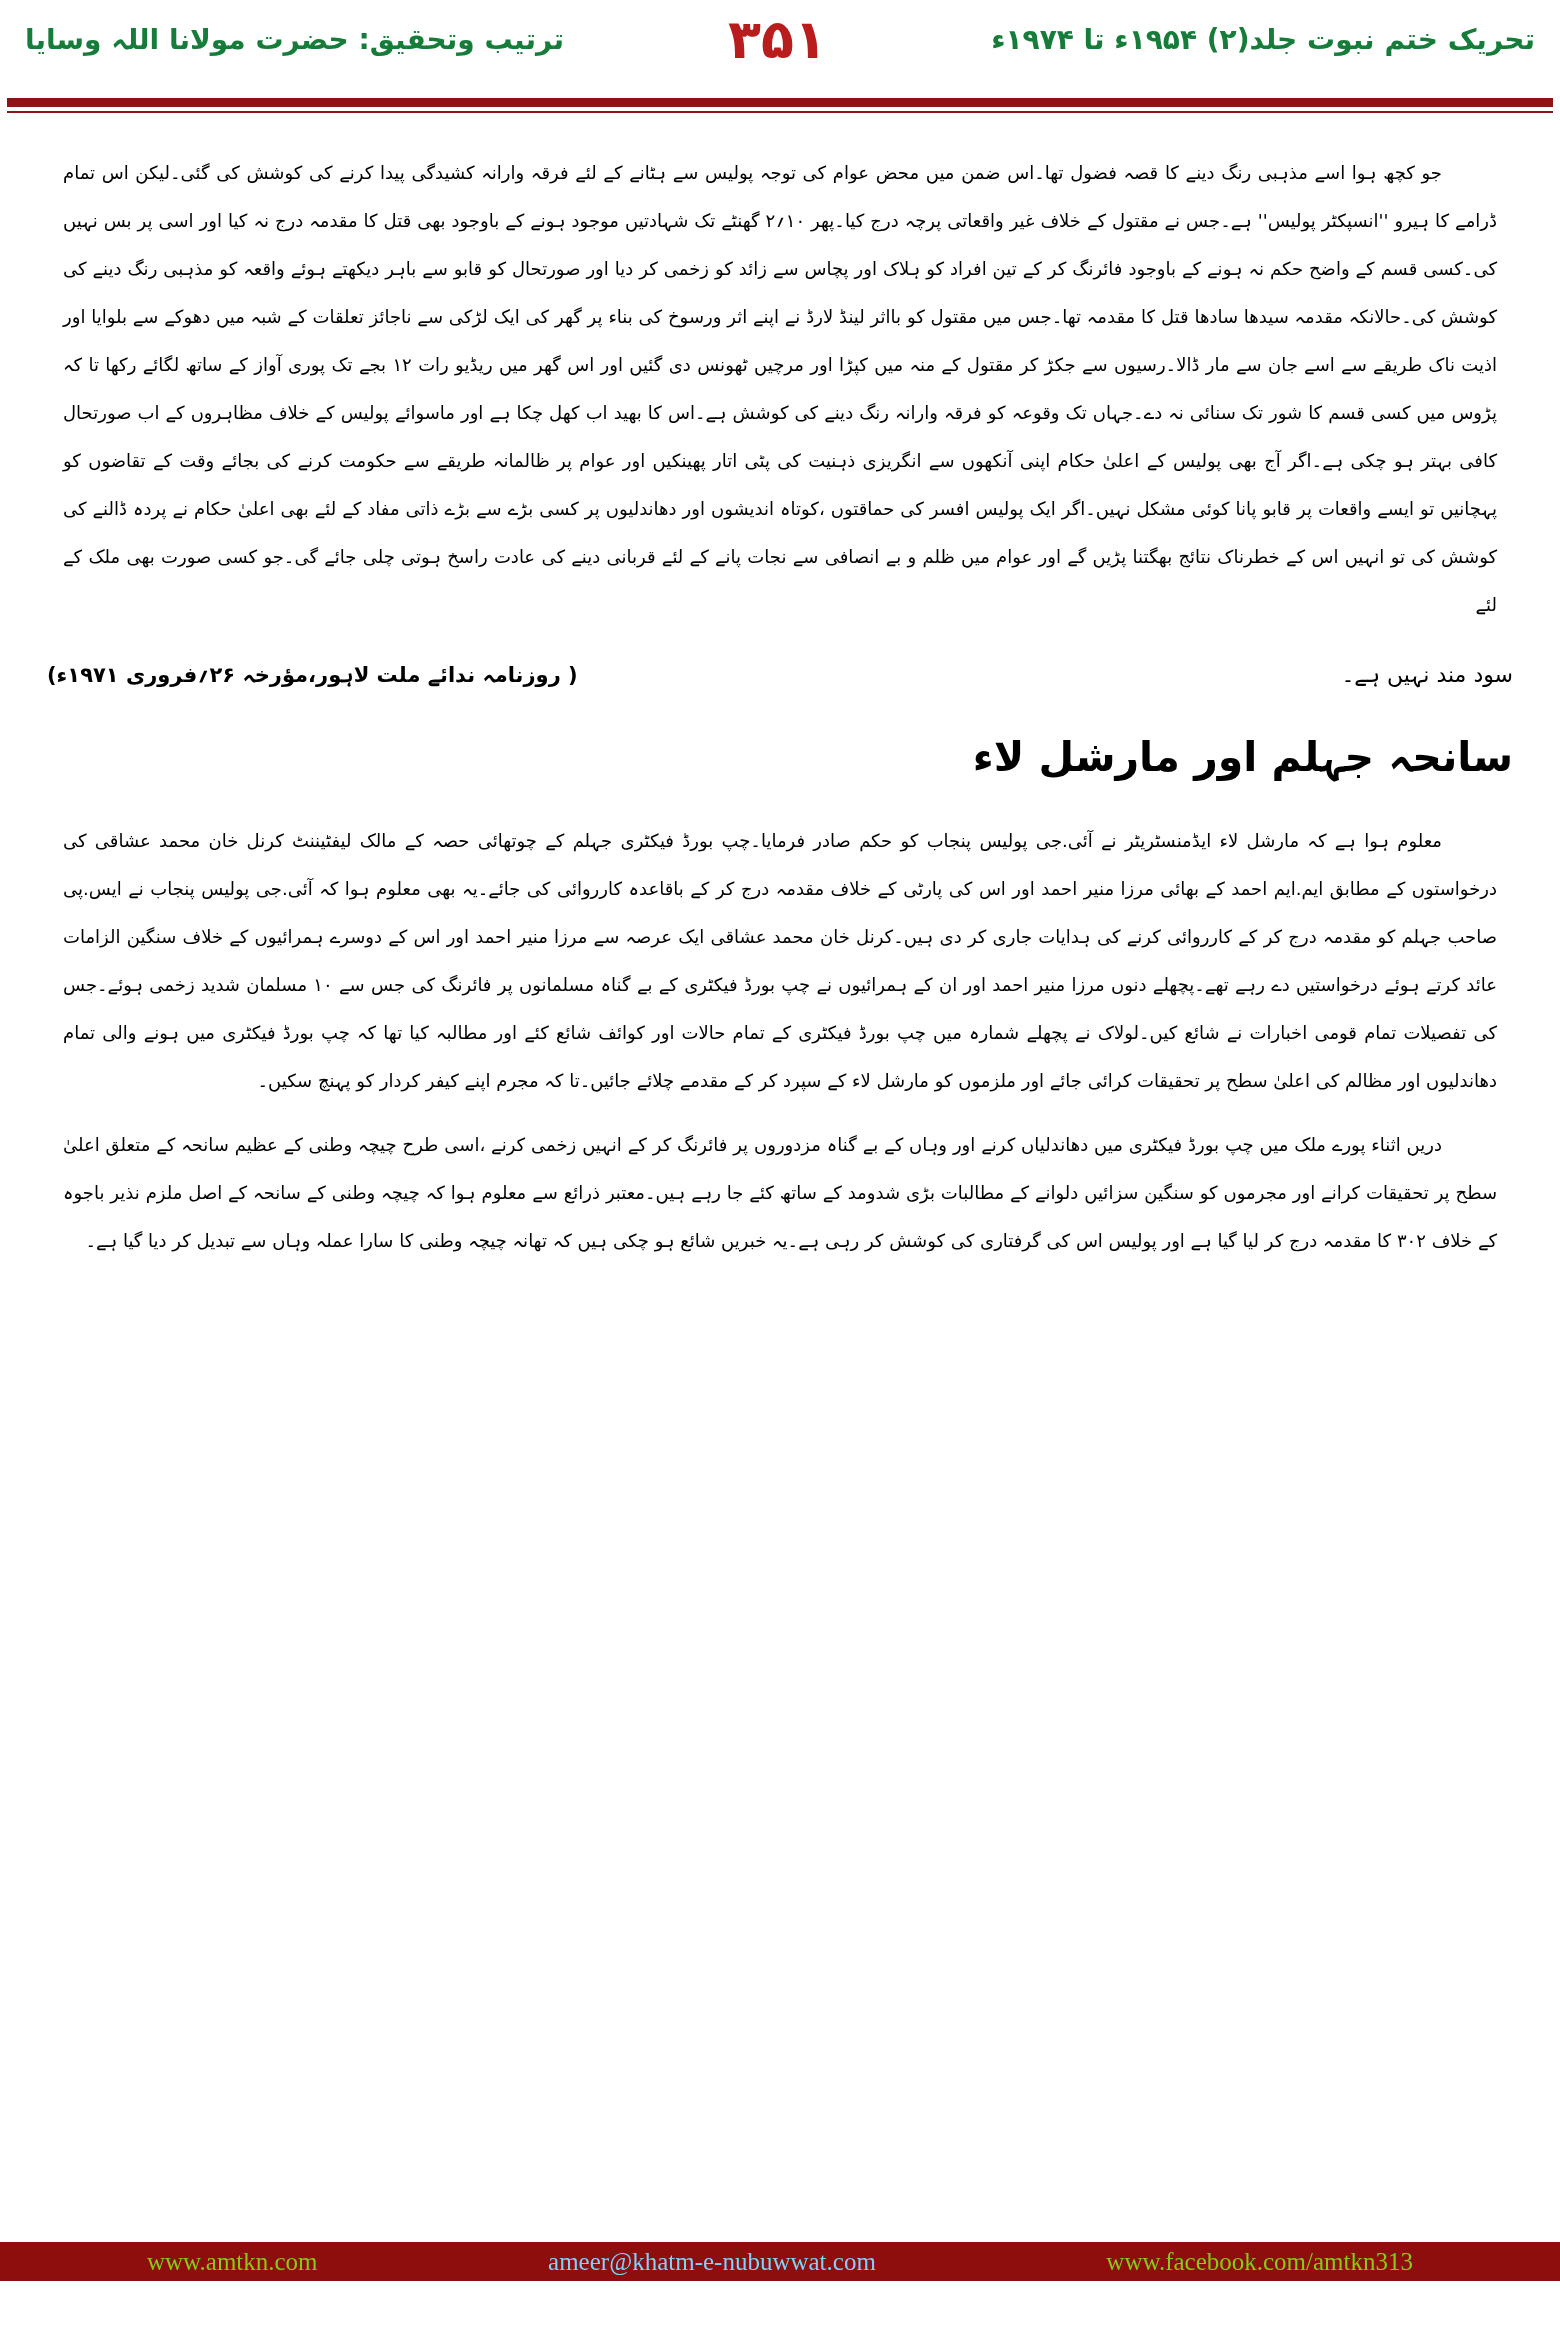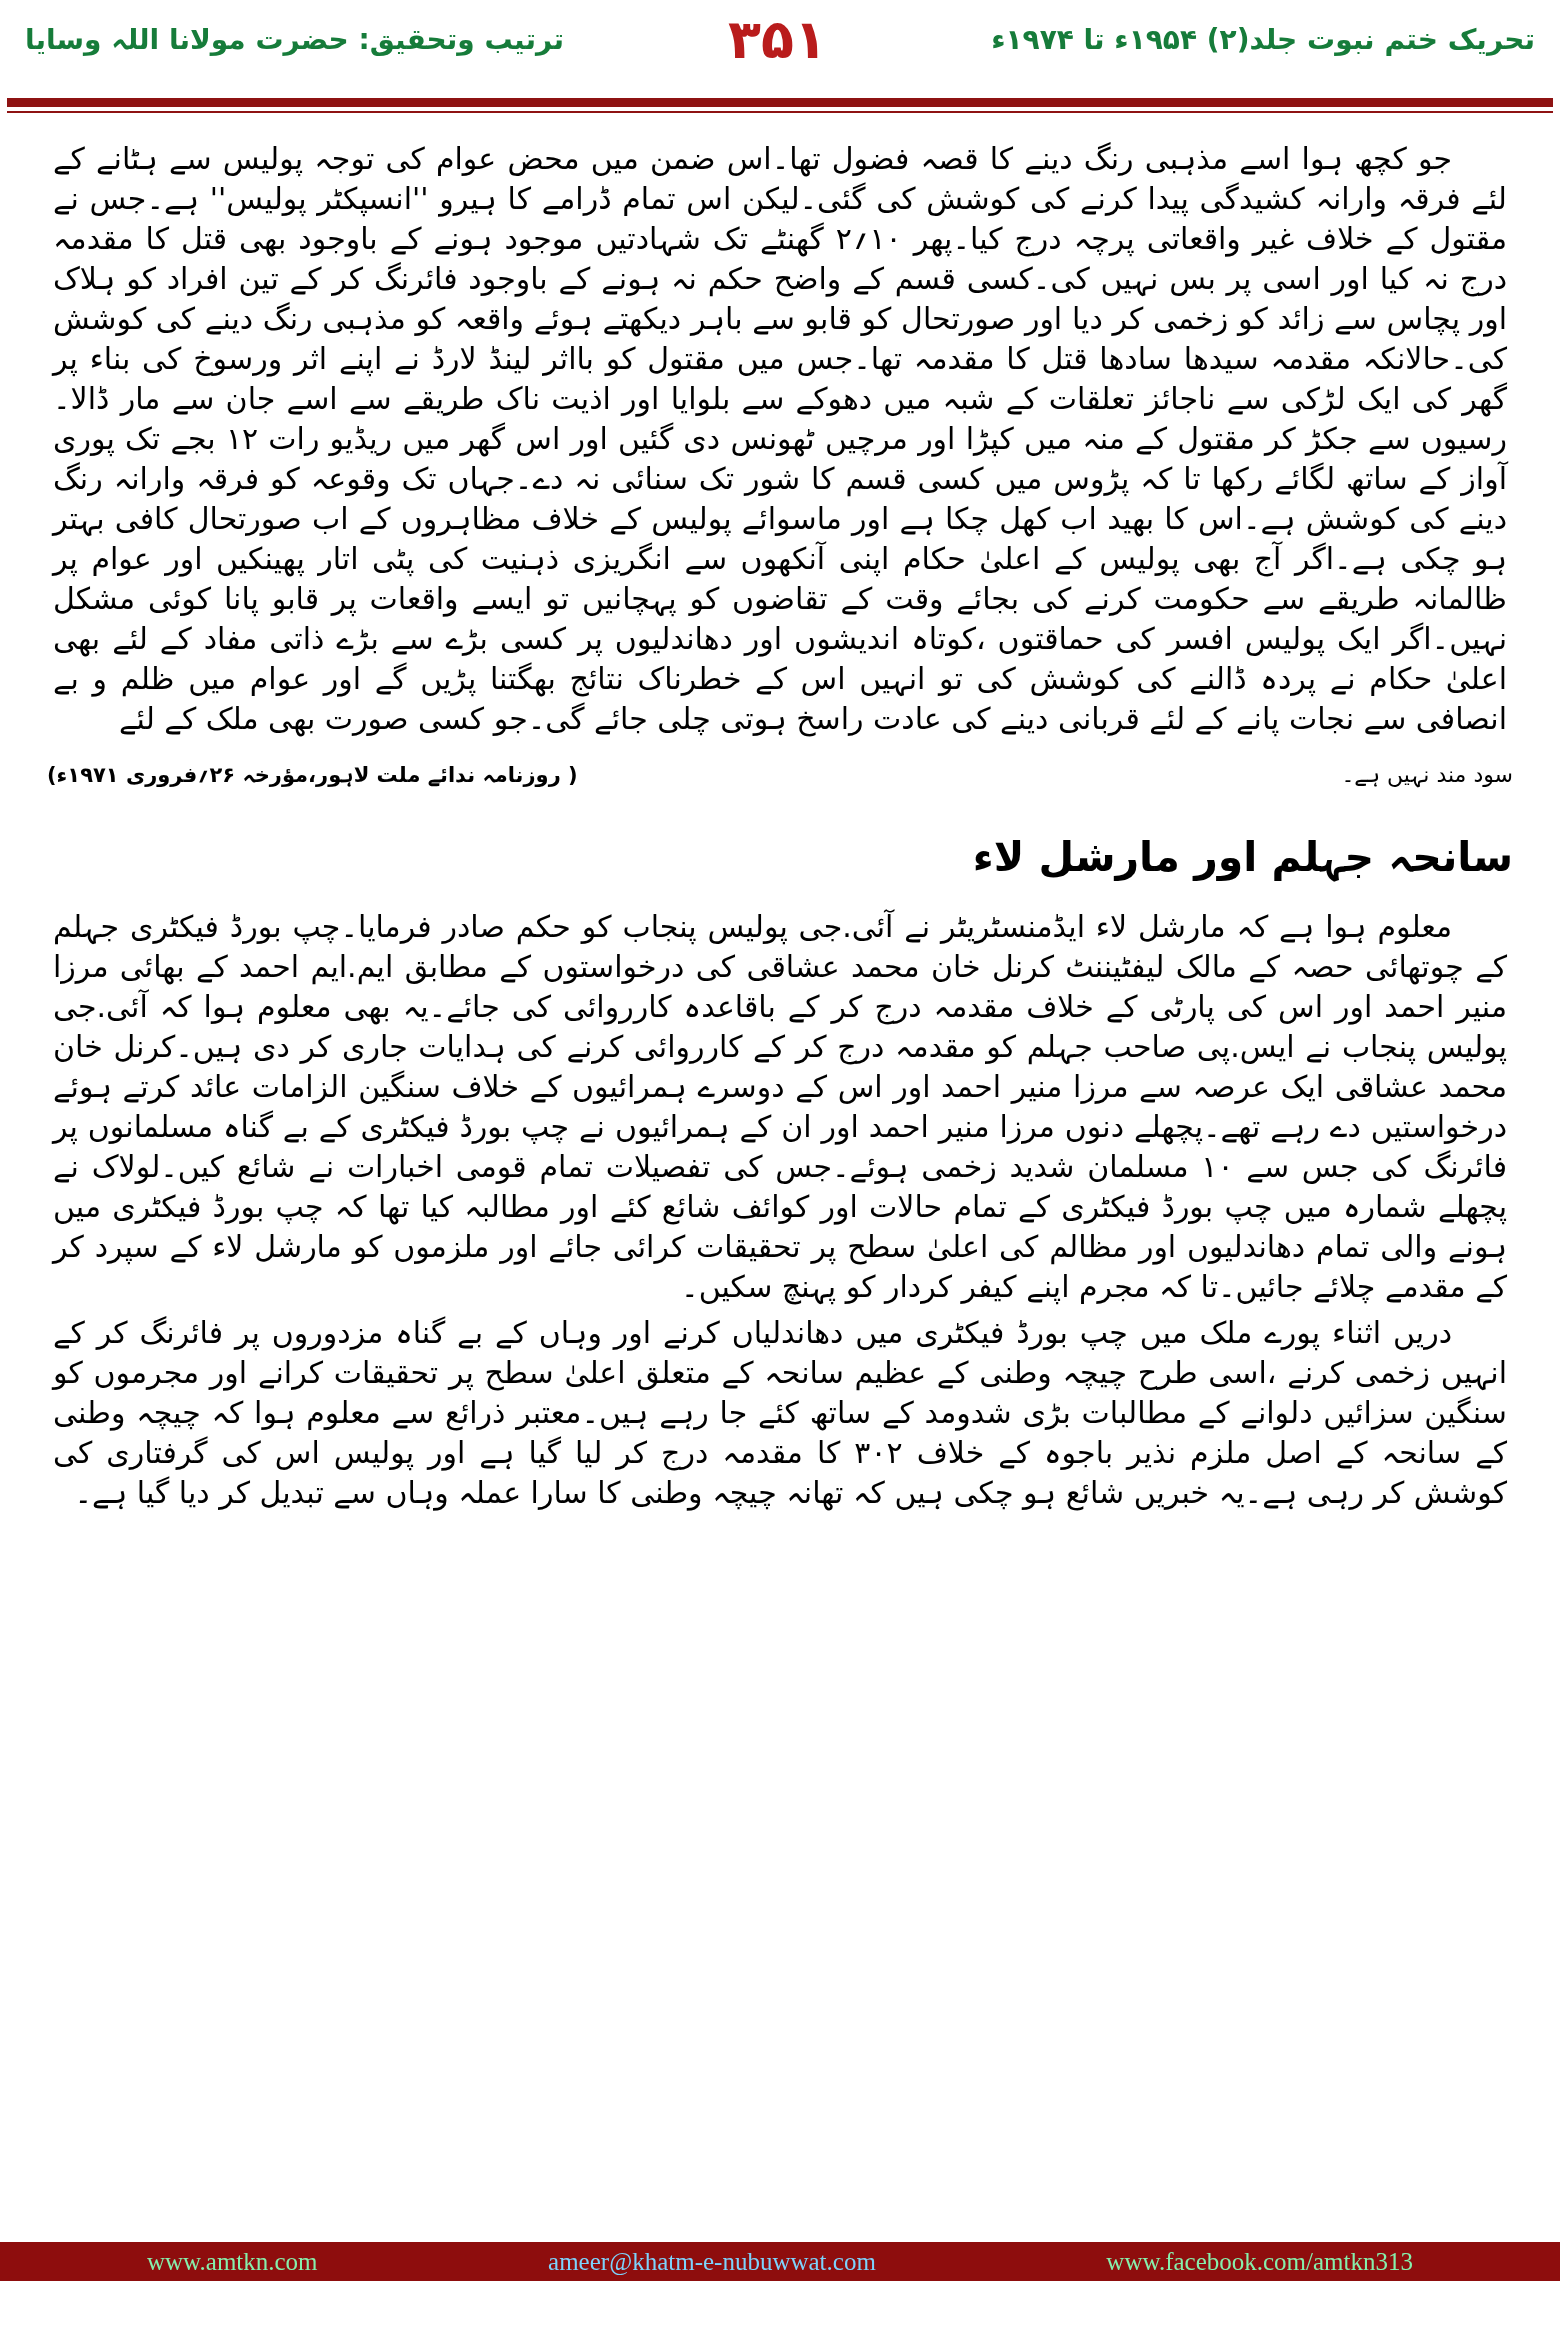--- a/index.html
+++ b/index.html
@@ -26,23 +26,23 @@
   .rules{margin:28.6px 6.7px 0 6.7px;}
   .rule-thick{height:9.2px;background:#8e1313;}
   .rule-thin{height:2.5px;background:#8e1313;margin-top:4.2px;}
   
   .content{
     padding:20px 47px 0 47px;
     direction:rtl;
     color:#000;
   }
   .body-para{
-    margin:6px;
-    font-size:30px;
-    line-height:40px;
+    margin:16px;
+    font-size:18px;
+    line-height:48px;
     text-align:justify;
     text-indent:55px;
   }
   .last-line{
     display:flex;justify-content:space-between;align-items:baseline;
     font-size:22px;line-height:60px;
   }
   .citation{font-size:21px;font-weight:bold;}
   .section-heading{
     margin:8.4px 0 5px 0;
@@ -51,21 +51,21 @@
   }
   
   .footer{
     position:absolute;left:0;bottom:49px;width:100%;height:39px;
     background:#8e0d0d;
     display:flex;align-items:center;justify-content:space-between;
     padding:0 147px;box-sizing:border-box;
     font-family:"Liberation Serif",serif;
     font-size:25px;
   }
-  .footer .yellow{color:#86efac;text-decoration:none;}
+  .footer .yellow{color:#84cc16;text-decoration:none;}
   .footer .white{color:#7dd3fc;text-decoration:none;}
 </style>
 </head>
 <body>
 
 <div class="page">
 
   <div class="header" dir="rtl">
     <div class="hdr-green">تحریک ختم نبوت جلد(۲) ۱۹۵۴ء تا ۱۹۷۴ء</div>
     <div class="page-number">۳۵۱</div>

